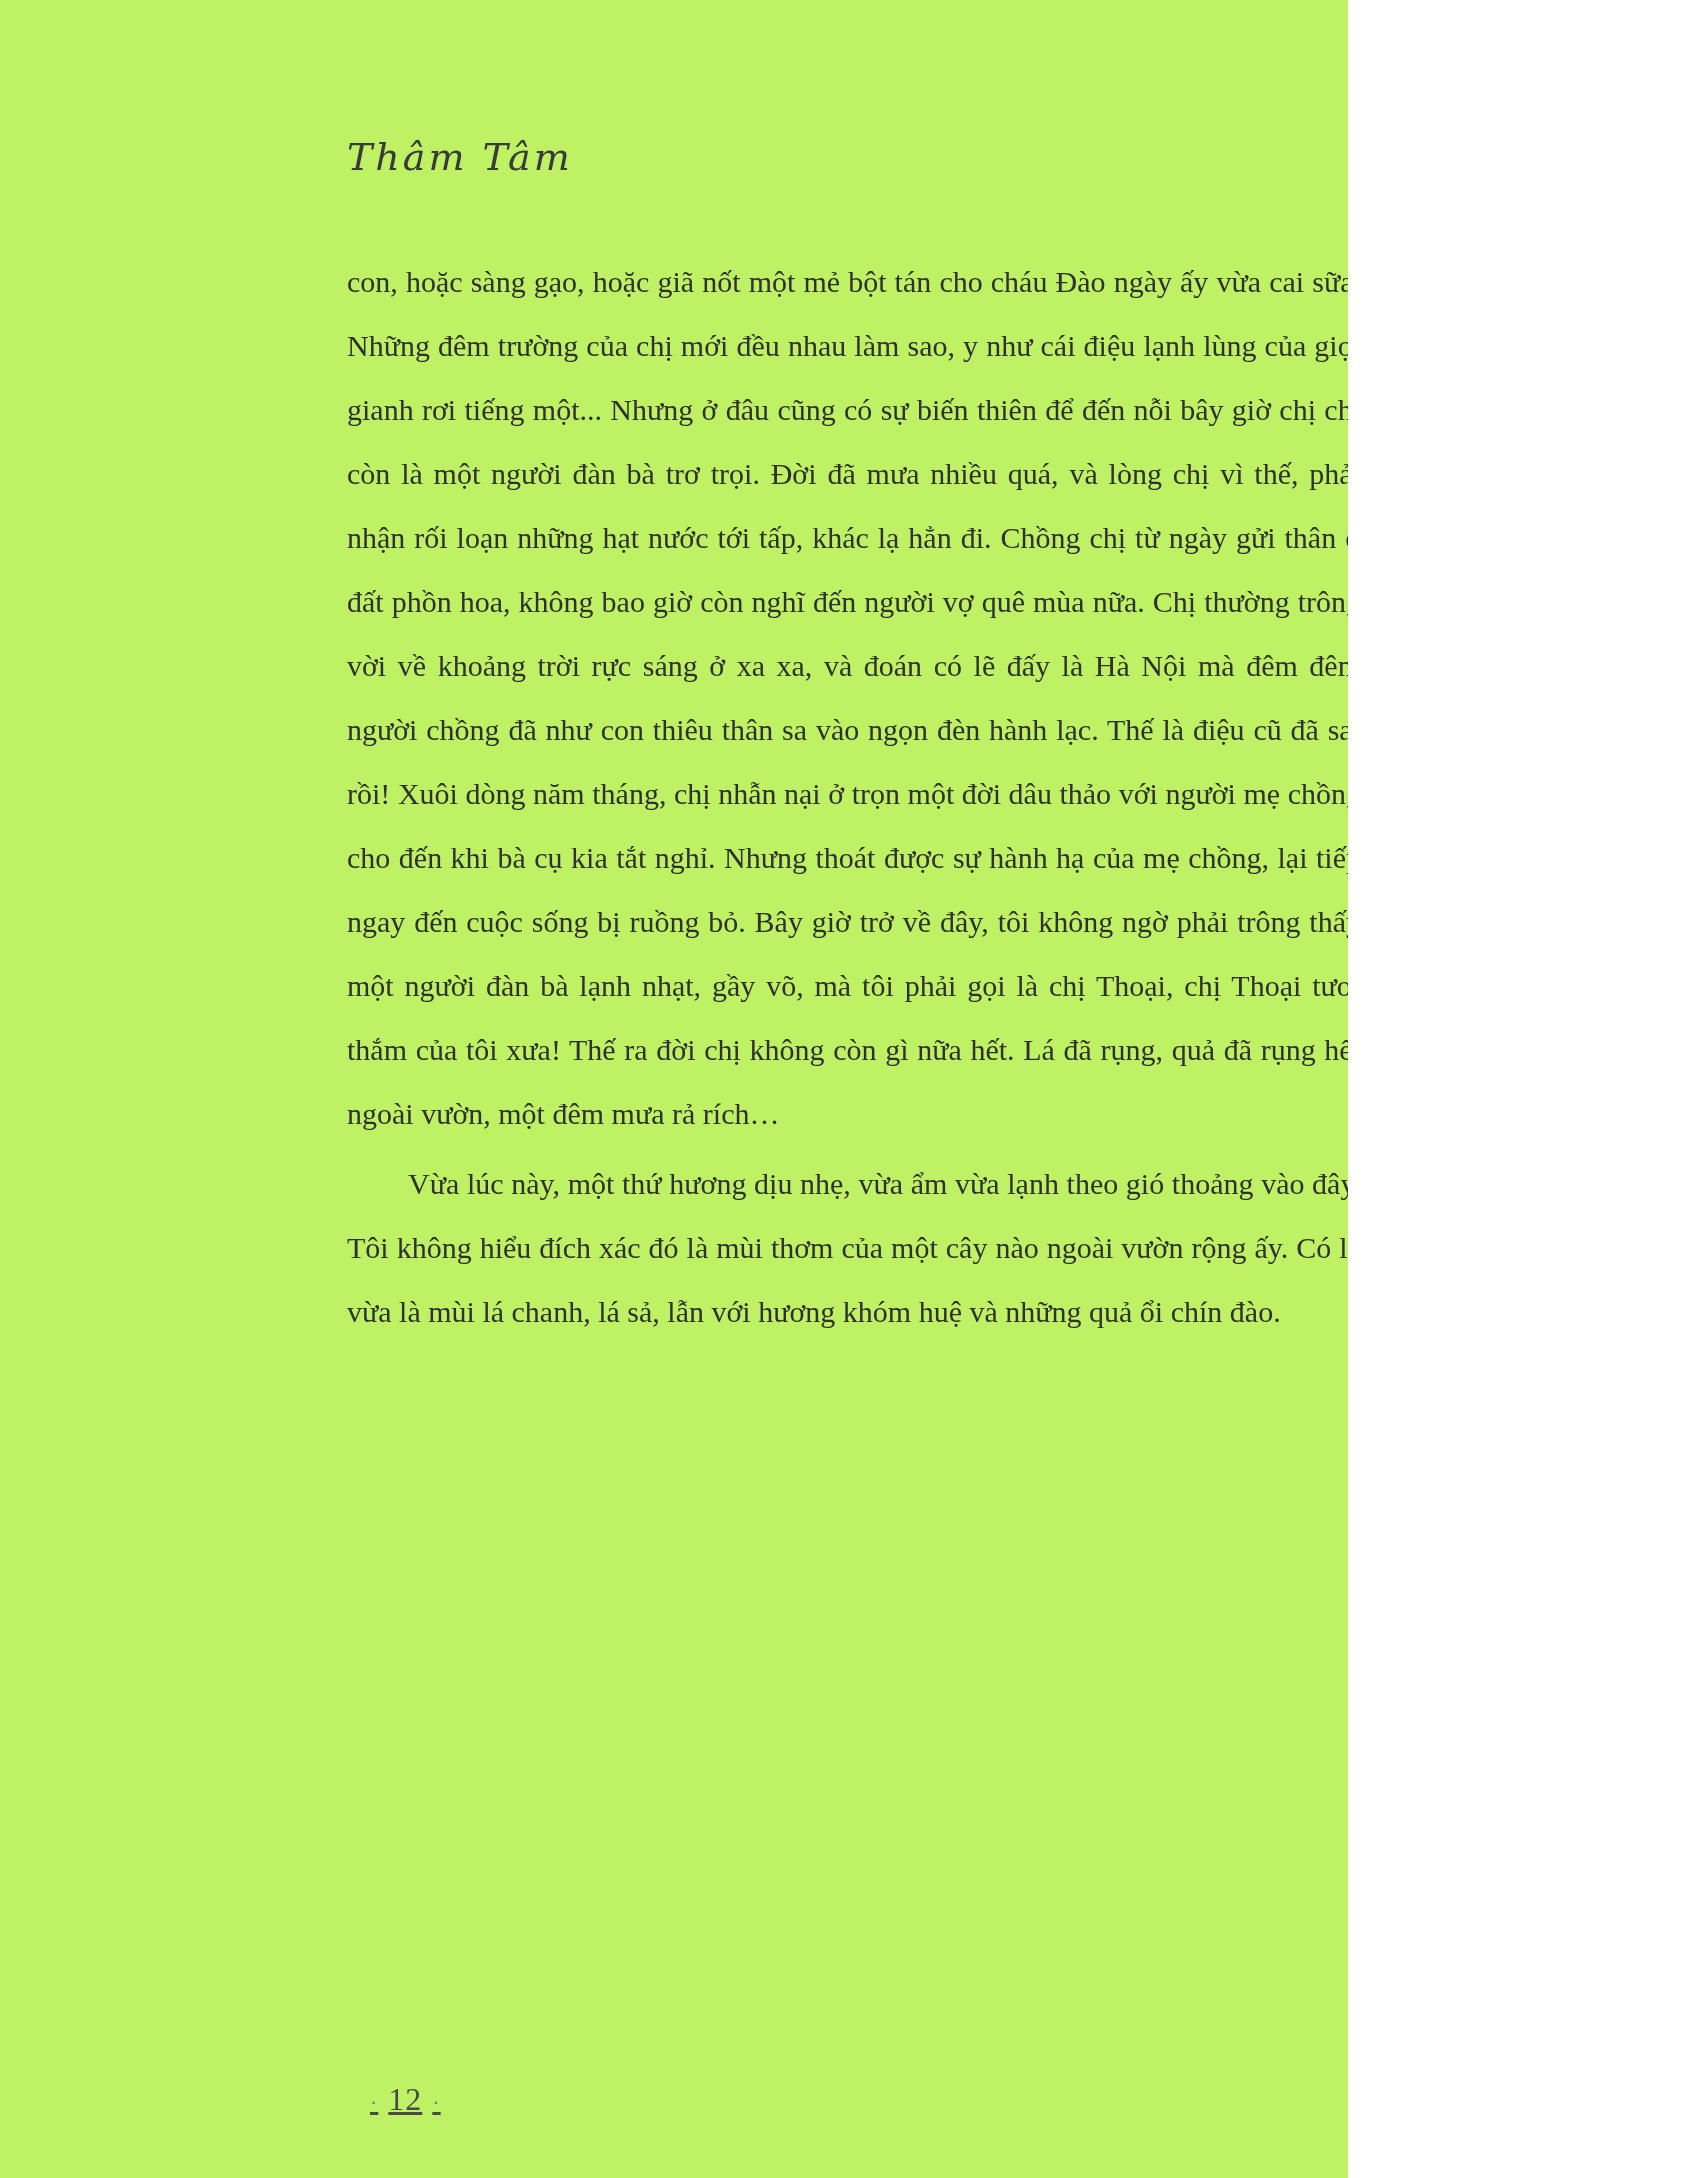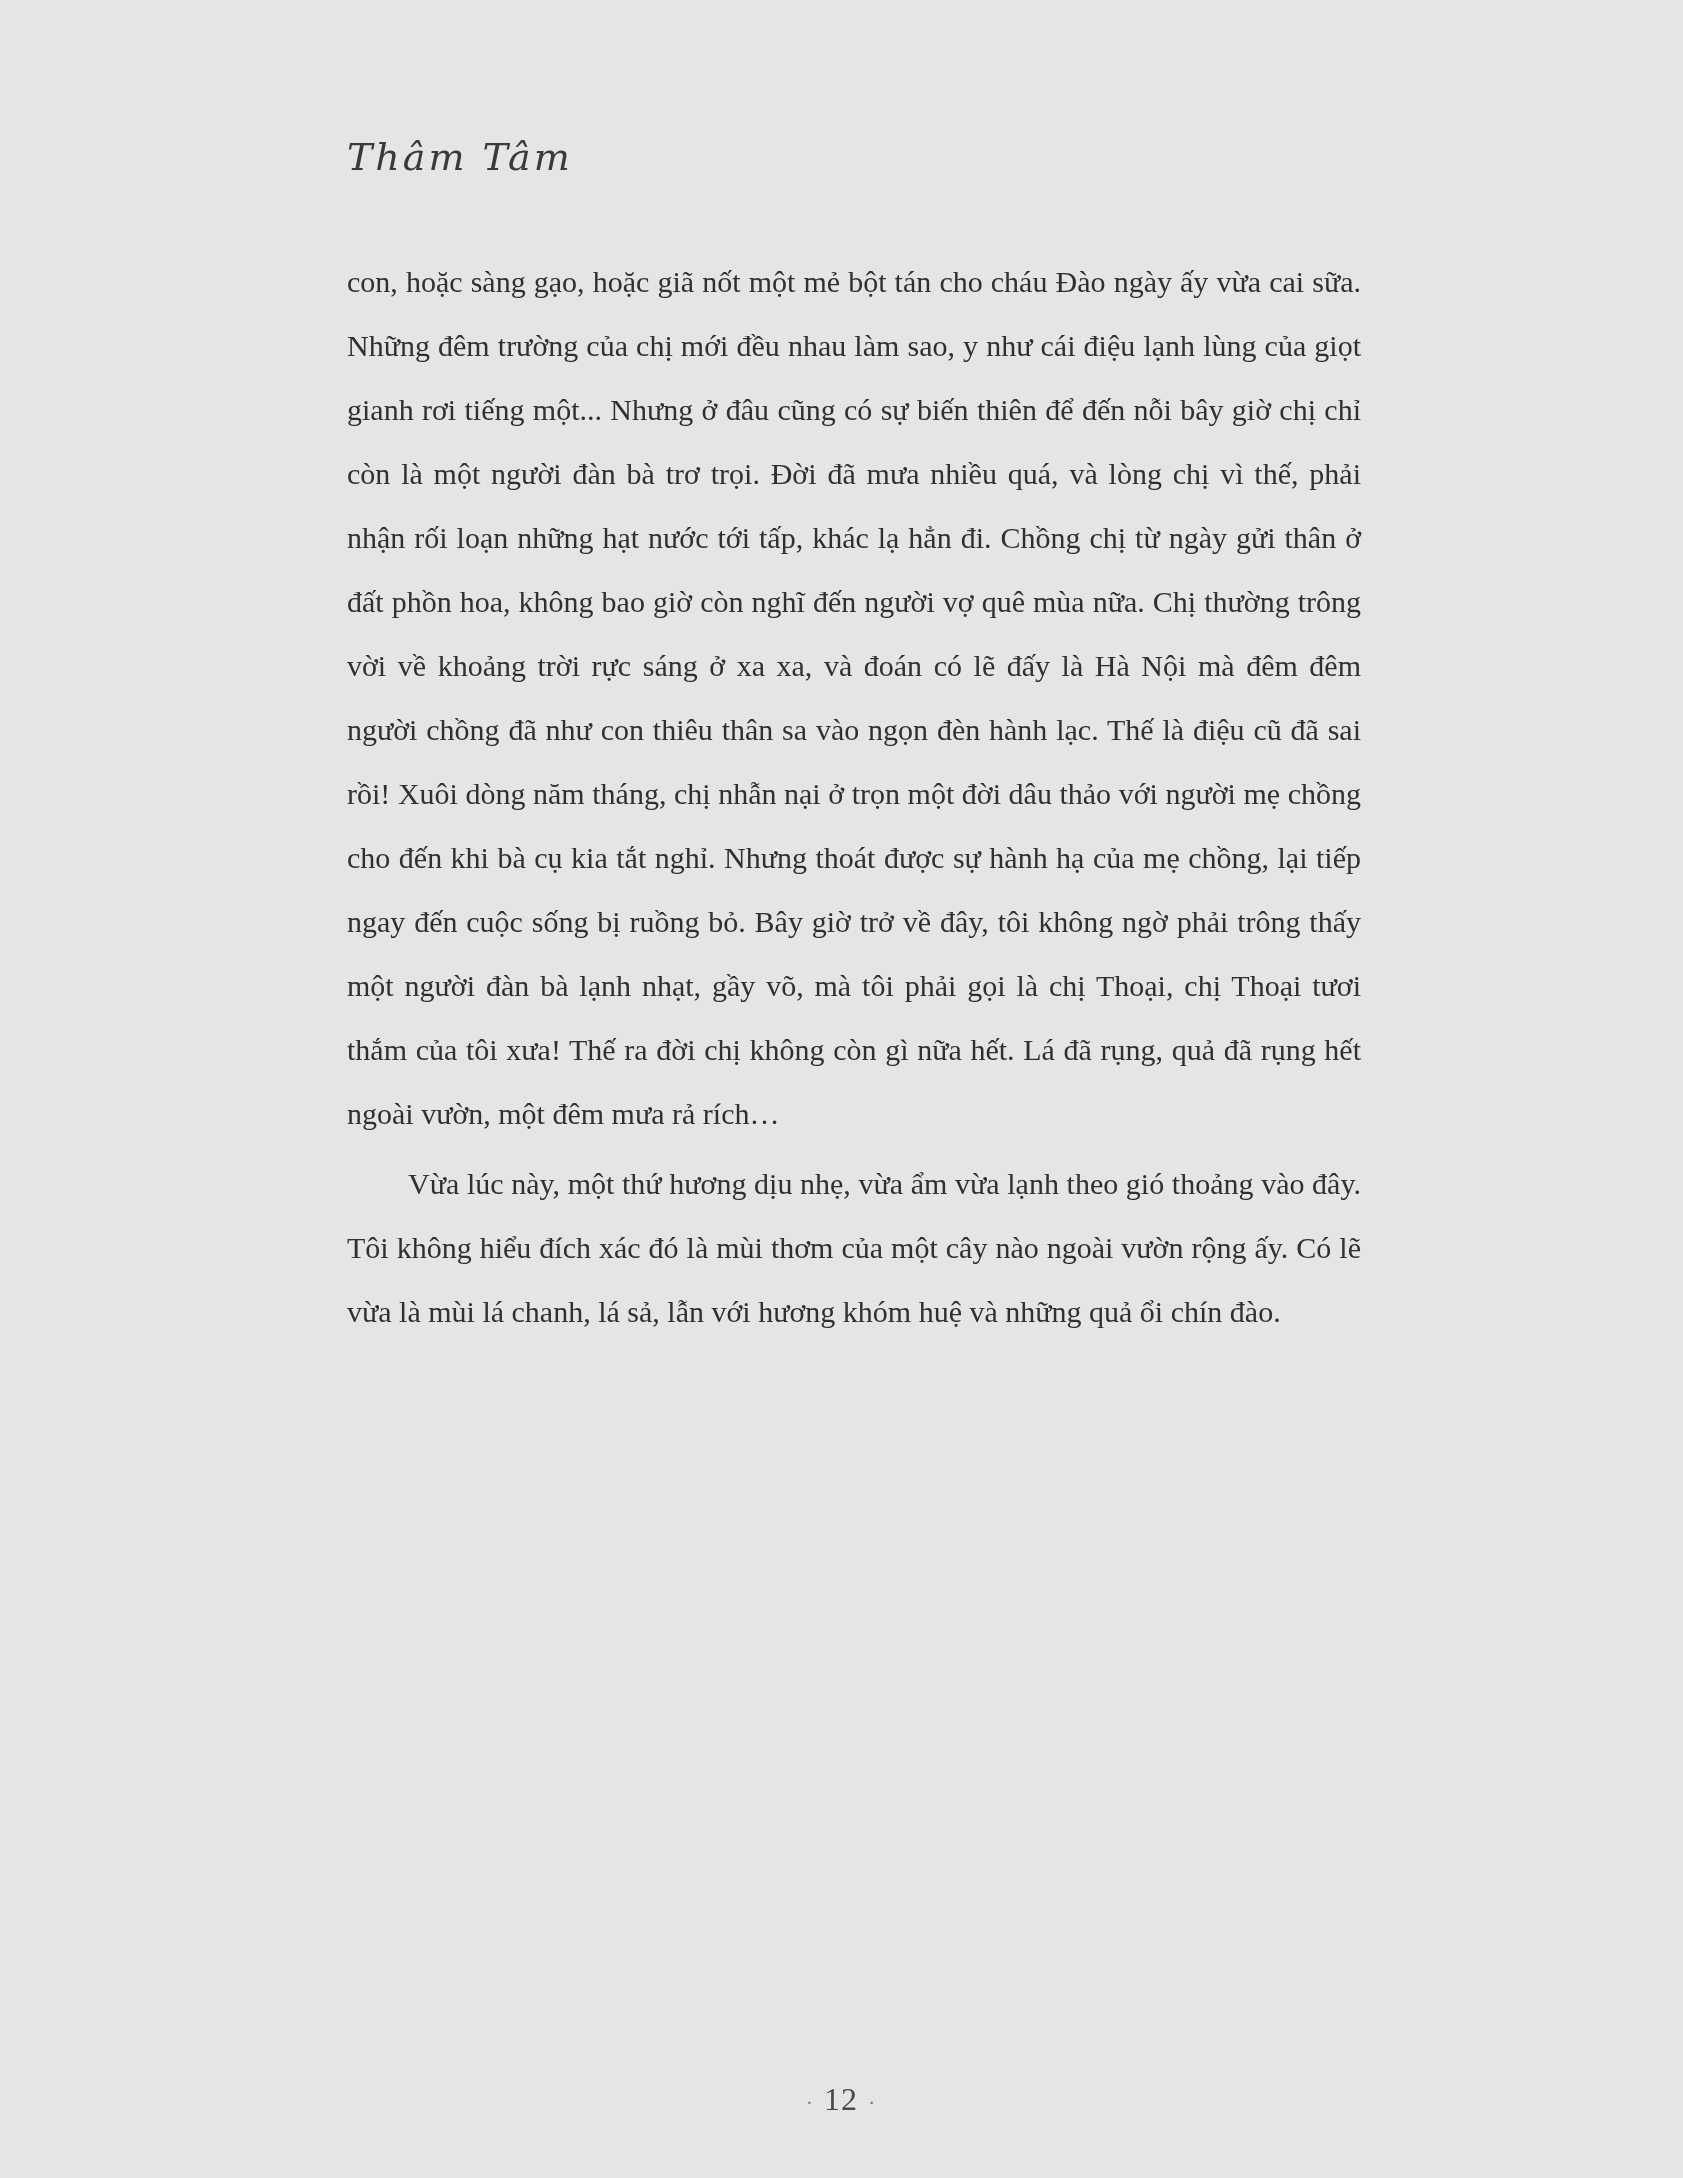--- a/index.html
+++ b/index.html
@@ -2,23 +2,23 @@
 <html><head>
 <meta charset="utf-8">
 <style>
   html, body {
     margin: 0;
     padding: 0;
     background: #ffffff;
   }
   .page {
     position: relative;
-    width: 1683px;
+    width: 1348px;
     height: 2178px;
-    background: #e5e5e5;
+    background: #bef264;
     overflow: hidden;
     font-family: "Liberation Serif", "DejaVu Serif", serif;
     color: #2e2e2e;
   }
   .content {
     position: absolute;
     left: 347px;
     top: 137px;
     width: 1014px;
   }
@@ -43,27 +43,28 @@
   }
   .para.no-indent {
     text-indent: 0;
   }
   .para.indent {
     text-indent: 61px;
     margin-top: 6px;
   }
   .folio {
     position: absolute;
-    left: 334px;
+    left: 360px;
     top: 2081px;
     width: 1014px;
-    text-align: center;
+    text-align: left;
     font-size: 32px;
     color: #4a4a4a;
     letter-spacing: 1px;
+    text-decoration: underline;
   }
   .folio .dot {
     font-size: 22px;
     vertical-align: middle;
     color: #7a7a7a;
     padding: 0 10px;
   }
 </style>
 </head>
 <body>

